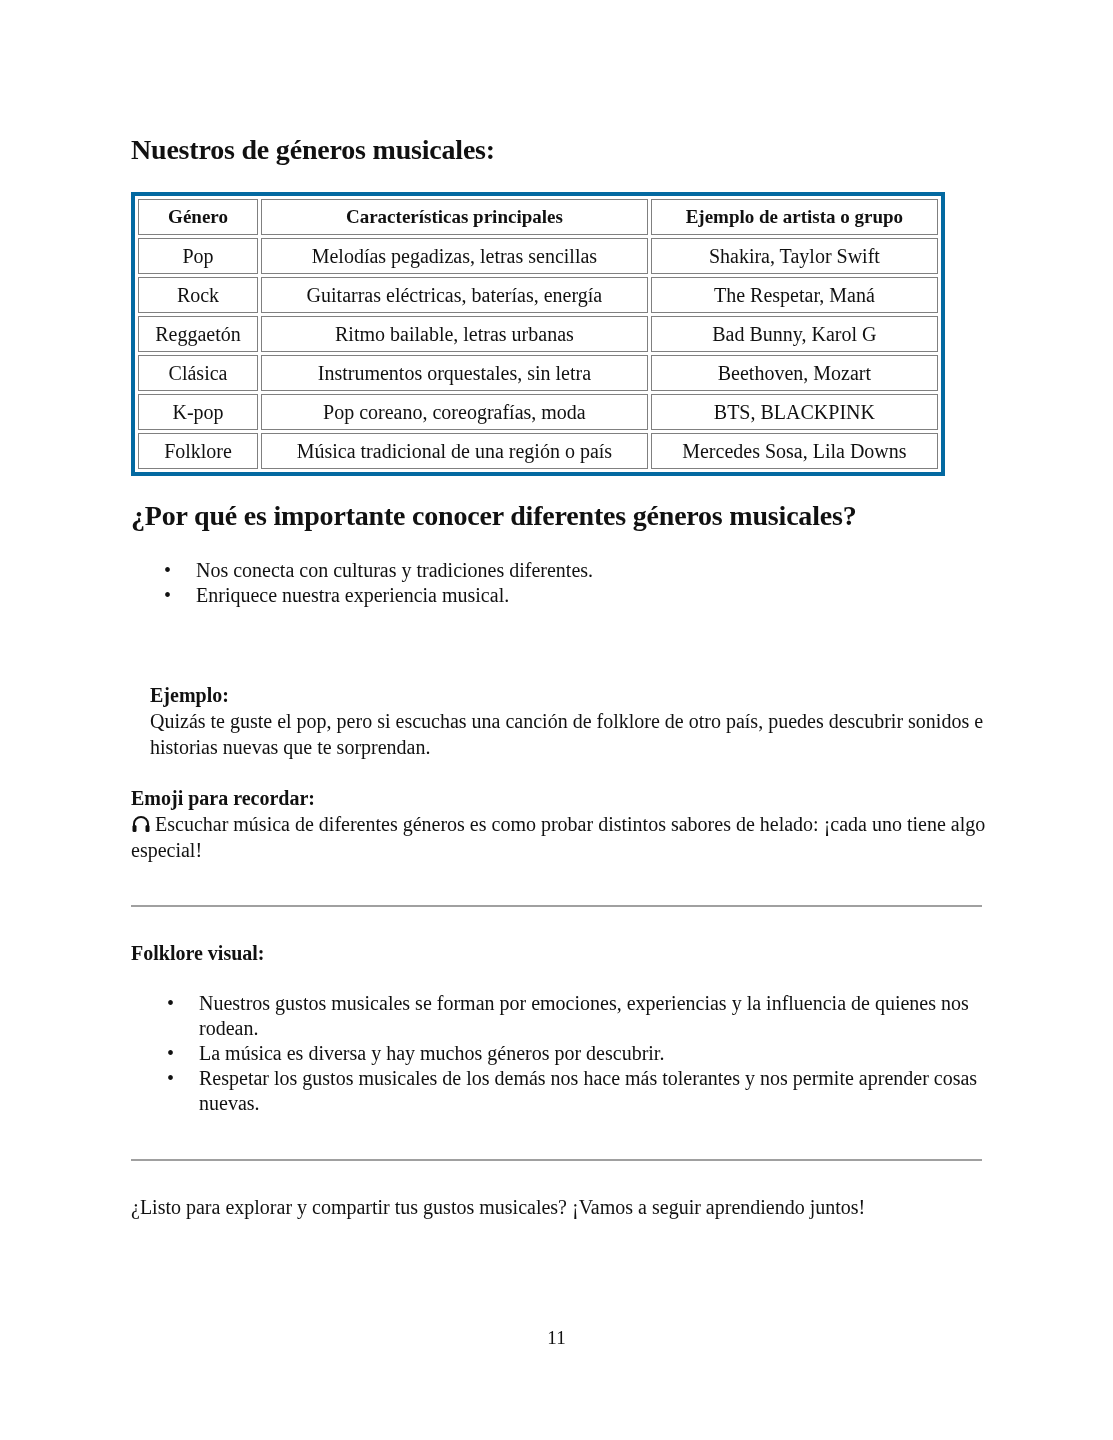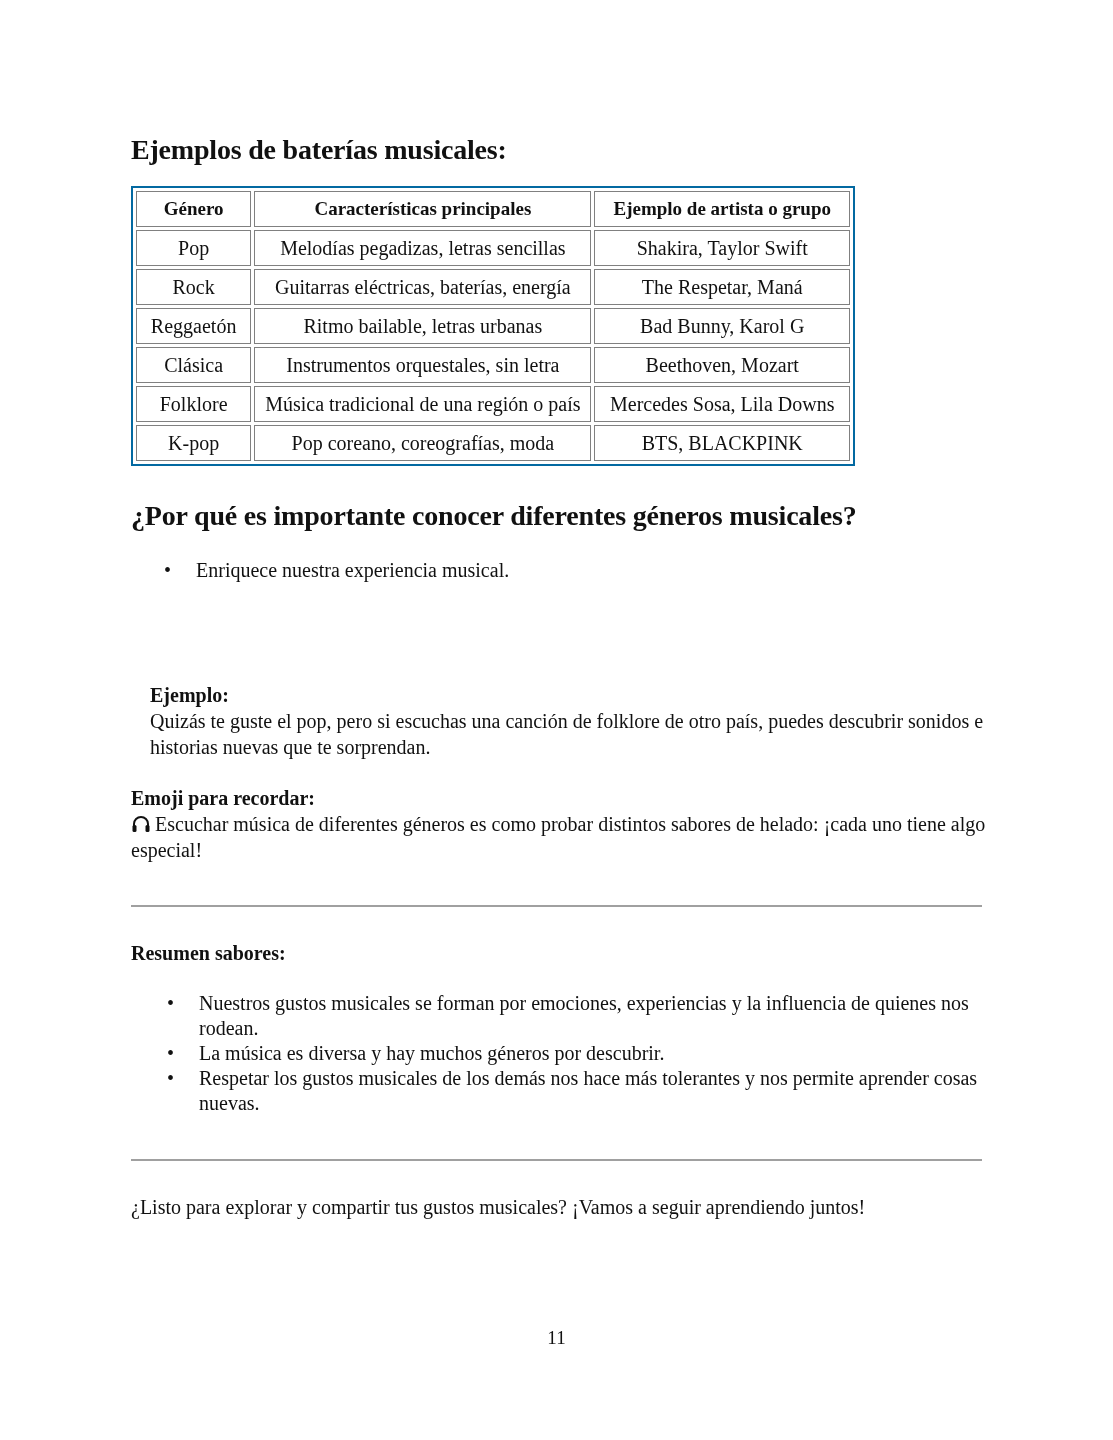--- a/index.html
+++ b/index.html
@@ -27,26 +27,26 @@
       font-size: 28px;
       margin: 0;
       line-height: 1.15;
       letter-spacing: -0.2px;
     }
     .h-ejemplos { position: absolute; top: 134px; left: 0; }
     .h-porque { position: absolute; top: 500px; left: 0; }
 
     table.genres {
       position: absolute;
-      top: 186px;
+      top: 192px;
       left: 1px;
-      width: 724px;
+      width: 814px;
       border-collapse: separate;
       border-spacing: 3px;
-      border: 2px solid #0369a1;
+      border: 4px solid #0369a1;
       margin-left: -1px;
       font-size: 20px;
     }
     table.genres th, table.genres td {
       border: 1px solid #808080;
       text-align: center;
       height: 34px;
       padding: 0 4px;
       line-height: 1.1;
     }
@@ -123,21 +123,21 @@
       width: 1113px;
       text-align: center;
       font-size: 19px;
     }
   </style>
 </head>
 <body>
 
 <div class="page">
 
-  <h2 class="h-ejemplos">Ejemplos de baterías musicales:</h2>
+  <h2 class="h-ejemplos">Nuestros de géneros musicales:</h2>
 
   <table class="genres">
     <thead>
       <tr>
         <th class="col1">Género</th>
         <th class="col2">Características principales</th>
         <th class="col3">Ejemplo de artista o grupo</th>
       </tr>
     </thead>
     <tbody>
@@ -155,35 +155,36 @@
         <td>Reggaetón</td>
         <td>Ritmo bailable, letras urbanas</td>
         <td>Bad Bunny, Karol G</td>
       </tr>
       <tr>
         <td>Clásica</td>
         <td>Instrumentos orquestales, sin letra</td>
         <td>Beethoven, Mozart</td>
       </tr>
       <tr>
+        <td>K-pop</td>
+        <td>Pop coreano, coreografías, moda</td>
+        <td>BTS, BLACKPINK</td>
+      </tr>
+      <tr>
         <td>Folklore</td>
         <td>Música tradicional de una región o país</td>
         <td>Mercedes Sosa, Lila Downs</td>
       </tr>
-      <tr>
-        <td>K-pop</td>
-        <td>Pop coreano, coreografías, moda</td>
-        <td>BTS, BLACKPINK</td>
-      </tr>
     </tbody>
   </table>
 
   <h2 class="h-porque">¿Por qué es importante conocer diferentes géneros musicales?</h2>
 
   <ul class="bullets list-porque">
+    <li>Nos conecta con culturas y tradiciones diferentes.</li>
     <li>Enriquece nuestra experiencia musical.</li>
   </ul>
 
   <div class="block-ejemplo">
     <div class="label">Ejemplo:</div>
     <div class="para">Quizás te guste el pop, pero si escuchas una canción de folklore de otro país, puedes descubrir sonidos e historias nuevas que te sorprendan.</div>
   </div>
 
   <div class="block-emoji">
     <div class="label">Emoji para recordar:</div>
@@ -191,21 +192,21 @@
       <svg class="headphones" viewBox="0 0 20 18">
         <path d="M3 12 V9 A7 7 0 0 1 17 9 V12" fill="none" stroke="#111" stroke-width="2"></path>
         <rect x="1.5" y="10" width="4" height="7" rx="1.5" fill="#111"></rect>
         <rect x="14.5" y="10" width="4" height="7" rx="1.5" fill="#111"></rect>
       </svg><span>Escuchar música de diferentes géneros es como probar distintos sabores de helado: ¡cada uno tiene algo especial!</span>
     </div>
   </div>
 
   <hr class="rule rule-1">
 
-  <div class="block-resumen label">Resumen sabores:</div>
+  <div class="block-resumen label">Folklore visual:</div>
 
   <ul class="bullets list-resumen">
     <li>Nuestros gustos musicales se forman por emociones, experiencias y la influencia de quienes nos rodean.</li>
     <li>La música es diversa y hay muchos géneros por descubrir.</li>
     <li>Respetar los gustos musicales de los demás nos hace más tolerantes y nos permite aprender cosas nuevas.</li>
   </ul>
 
   <hr class="rule rule-2">
 
   <div class="closing">¿Listo para explorar y compartir tus gustos musicales? ¡Vamos a seguir aprendiendo juntos!</div>

